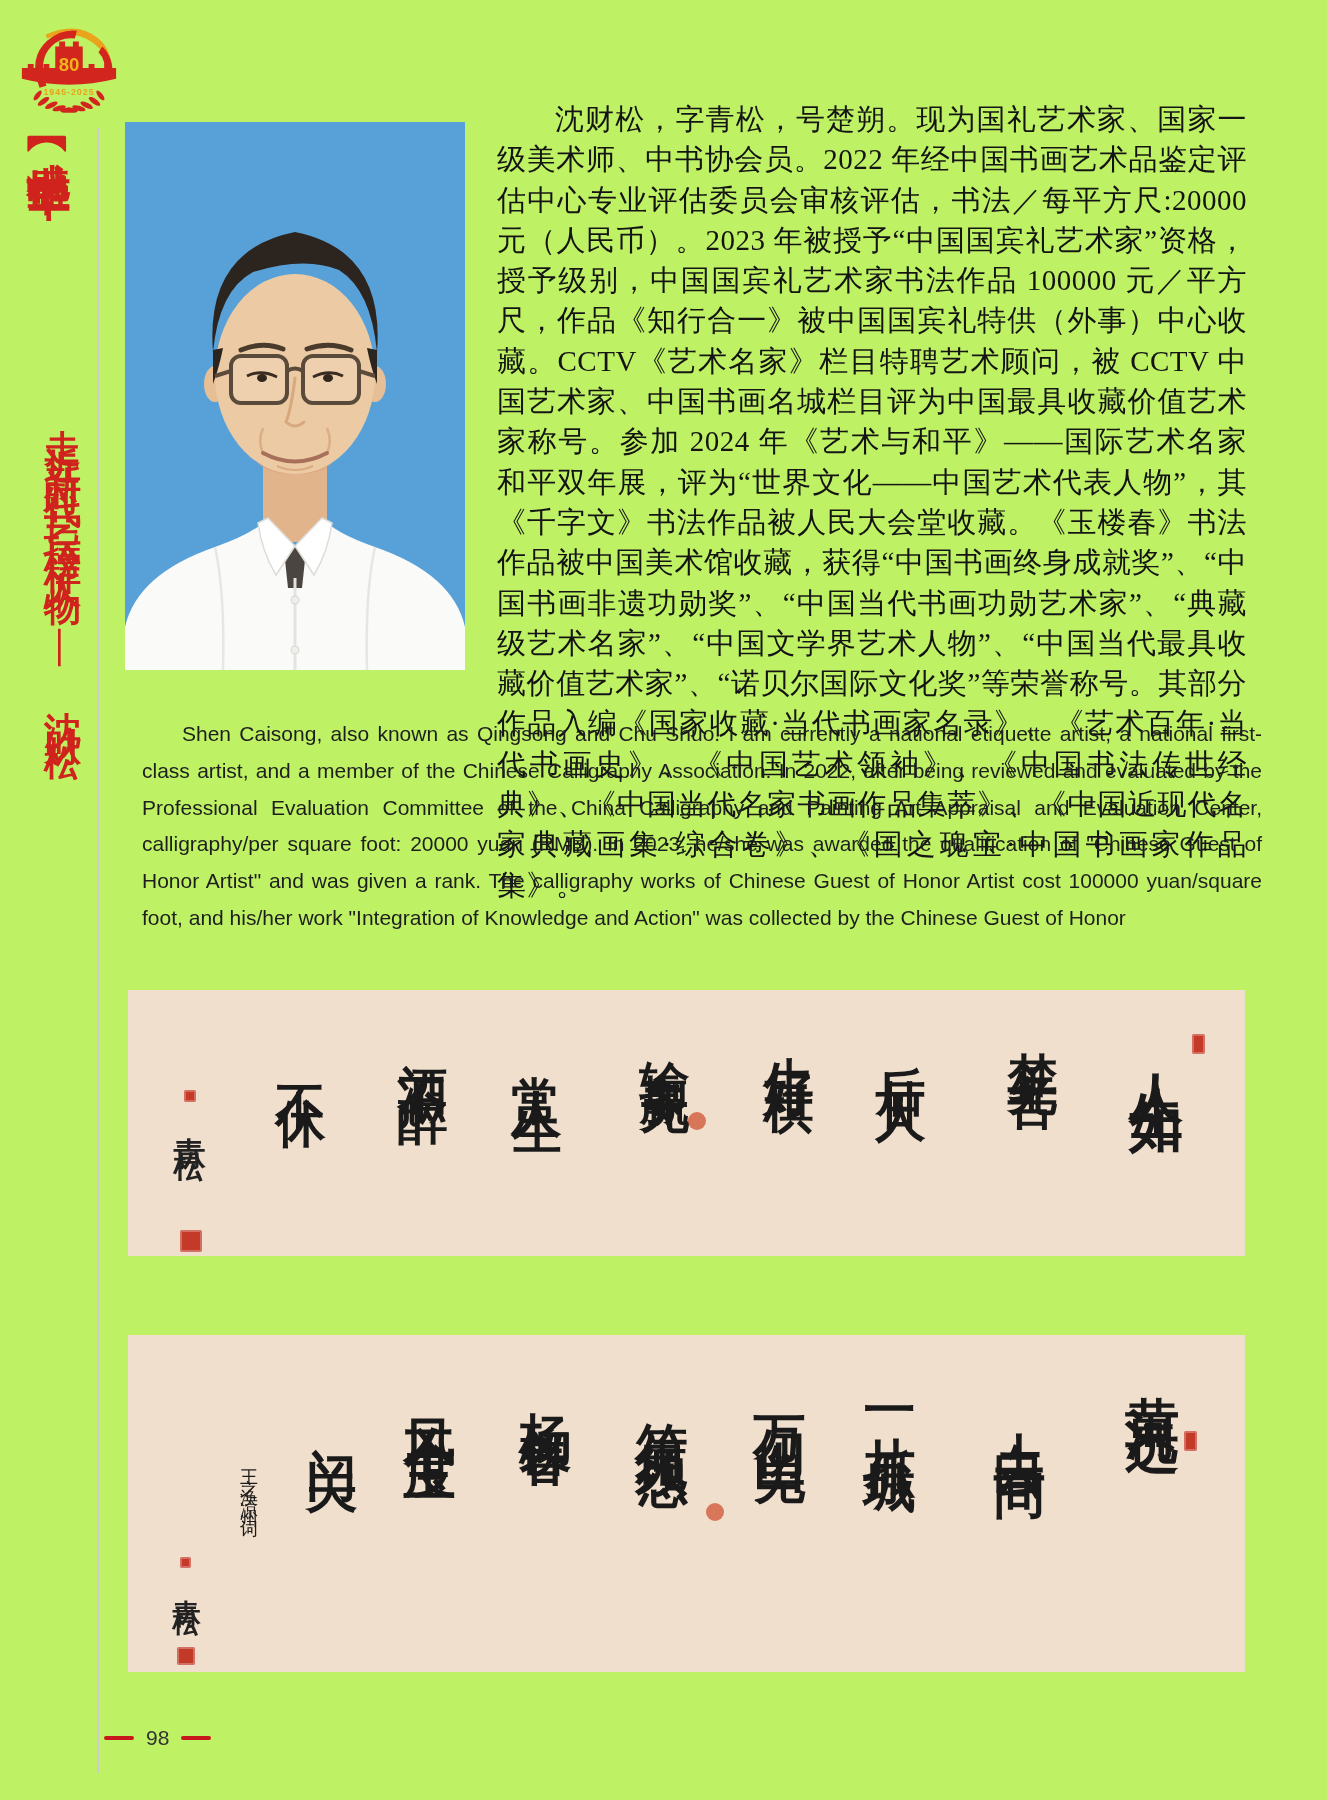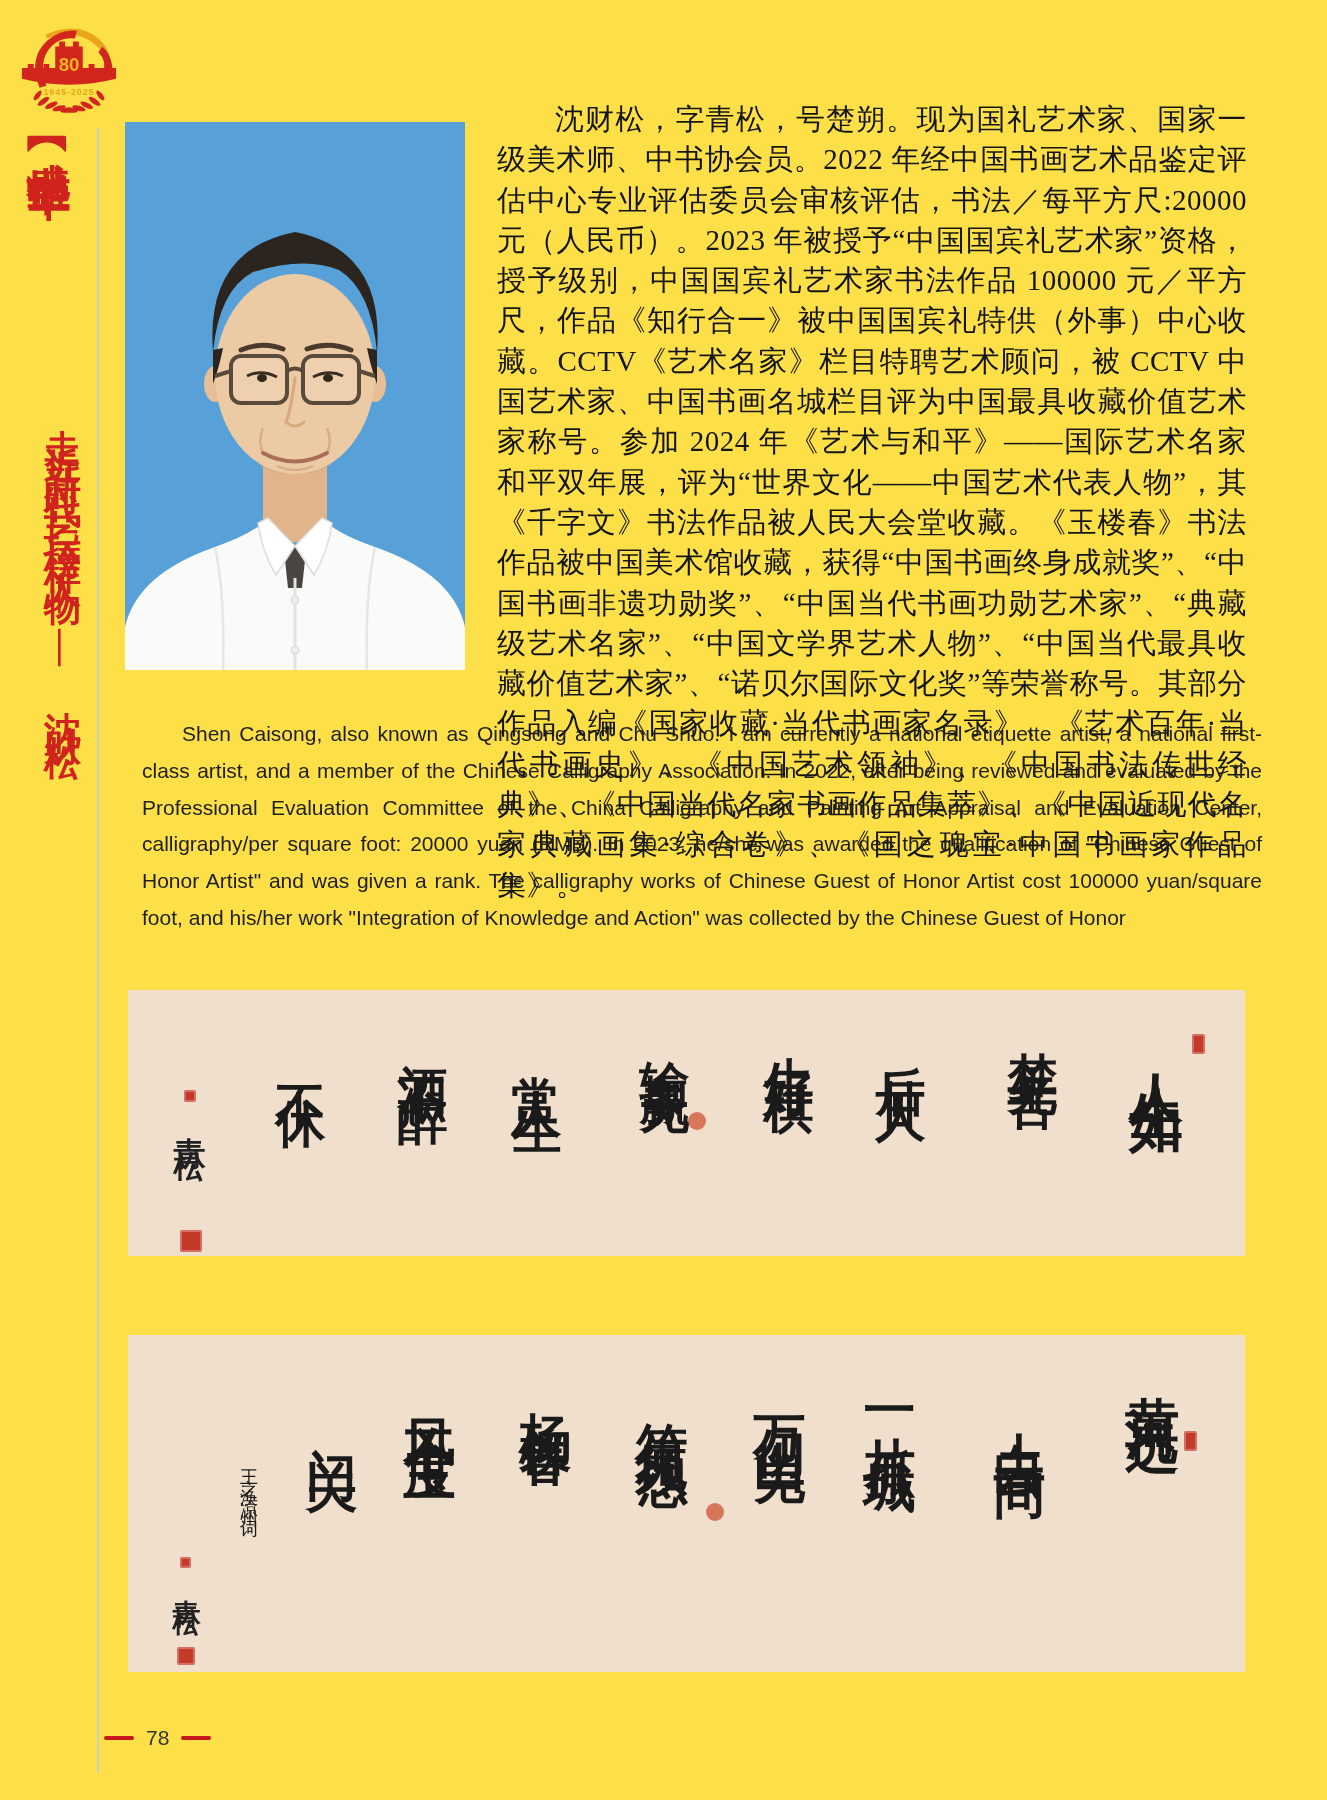--- a/index.html
+++ b/index.html
@@ -1,16 +1,16 @@
 <!DOCTYPE html>
 <html><head>
 <meta charset="utf-8">
 <style>
   html,body{margin:0;padding:0;background:#ffffff;}
-  .page{position:relative;width:1327px;height:1800px;background:#fde047;overflow:hidden;
+  .page{position:relative;width:1327px;height:1800px;background:#bef264;overflow:hidden;
         font-family:"Liberation Serif","DejaVu Serif",serif;}
   
   .emblem{position:absolute;left:16px;top:18px;width:106px;height:100px;}
   .v-title{position:absolute;left:26px;top:122px;writing-mode:vertical-rl;
            font-size:44px;font-weight:bold;color:#d0231e;letter-spacing:5px;line-height:1;}
   .v-sub{position:absolute;left:44px;top:400px;writing-mode:vertical-rl;
          font-size:37px;font-weight:bold;color:#d0231e;letter-spacing:16px;line-height:1;}
   .divider{position:absolute;left:97px;top:128px;width:1.5px;height:1645px;background:#cccccc;}
   
   .photo{position:absolute;left:125px;top:122px;width:340px;height:548px;}
@@ -141,17 +141,17 @@
     <div class="seal" style="left:1056px;top:96px;width:13px;height:20px"></div>
     <div class="seal seal-round" style="left:578px;top:168px;width:18px;height:18px"></div>
     <div class="cal-col" style="left:112px;top:120px;font-size:18px;letter-spacing:10px;font-weight:normal"><span>王之涣凉州词</span></div>
     <div class="seal" style="left:52px;top:222px;width:11px;height:11px"></div>
     <div class="cal-sig" style="left:44px;top:242px;font-size:28px;letter-spacing:8px"><span>青松</span></div>
     <div class="seal" style="left:49px;top:312px;width:18px;height:18px"></div>
   </div>
 
   <div class="footer">
     <span class="dash"></span>
-    <span class="num">78</span>
+    <span class="num">98</span>
     <span class="dash"></span>
   </div>
 
 </div>
 
 </body></html>

